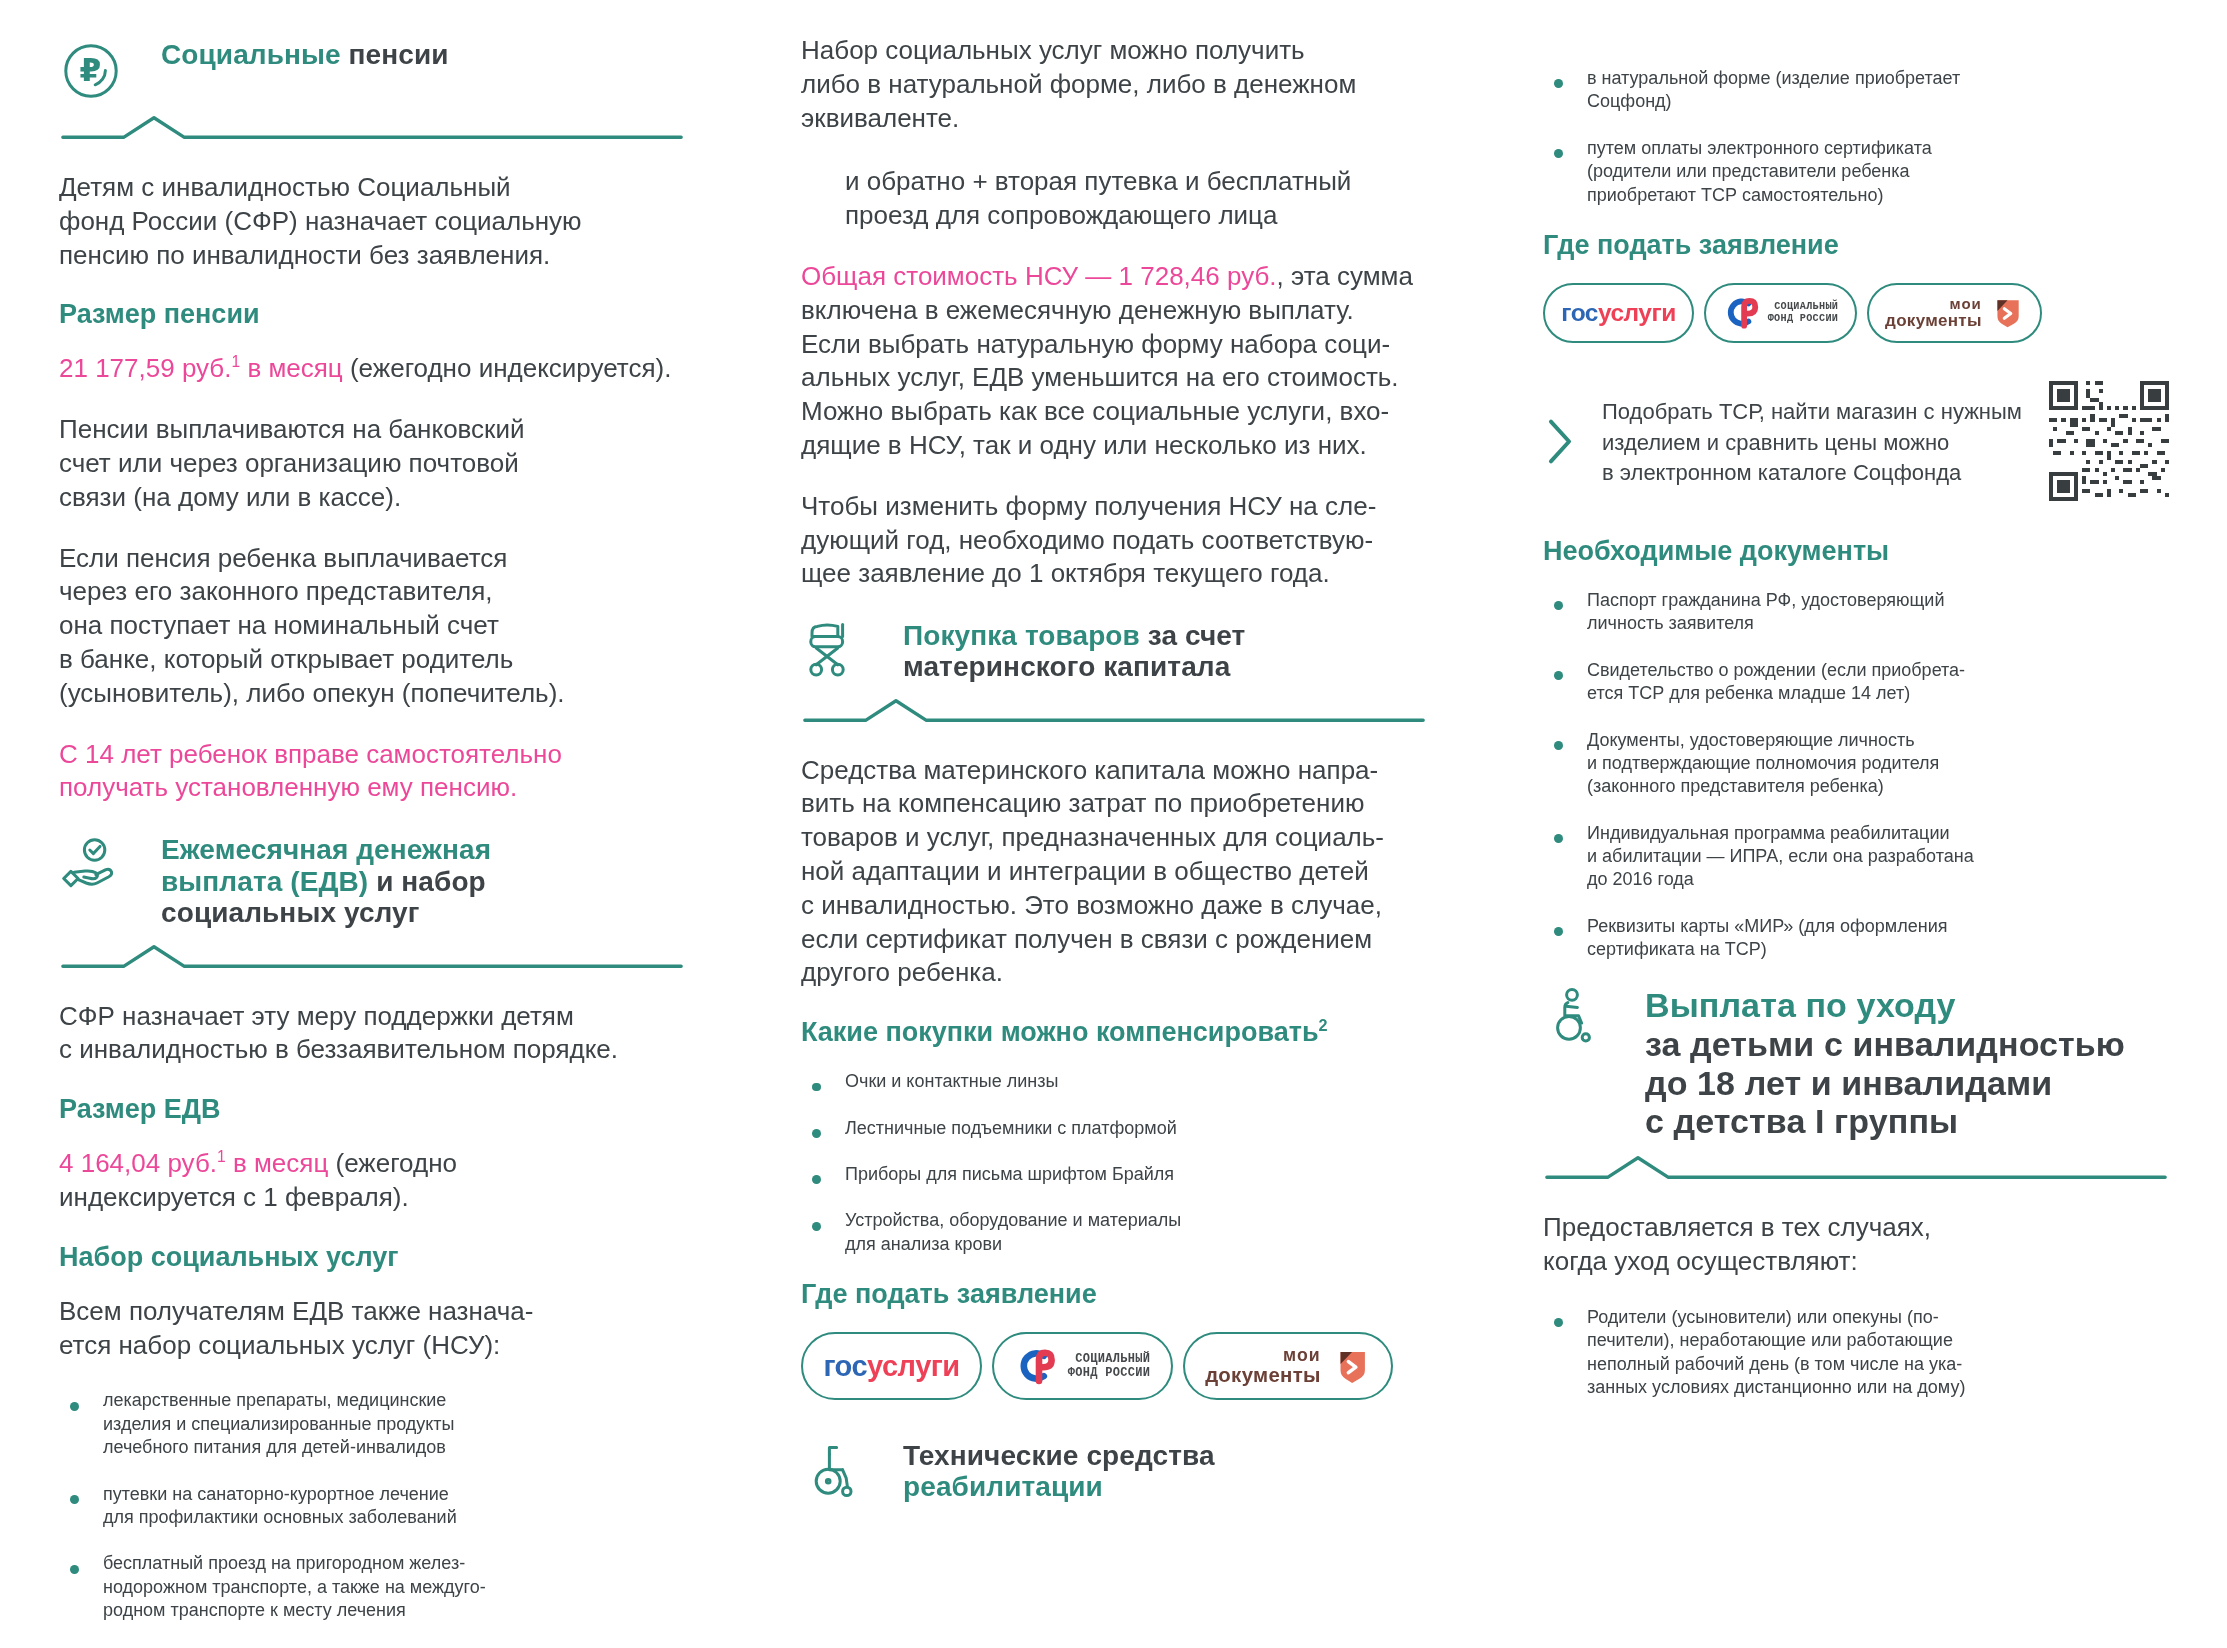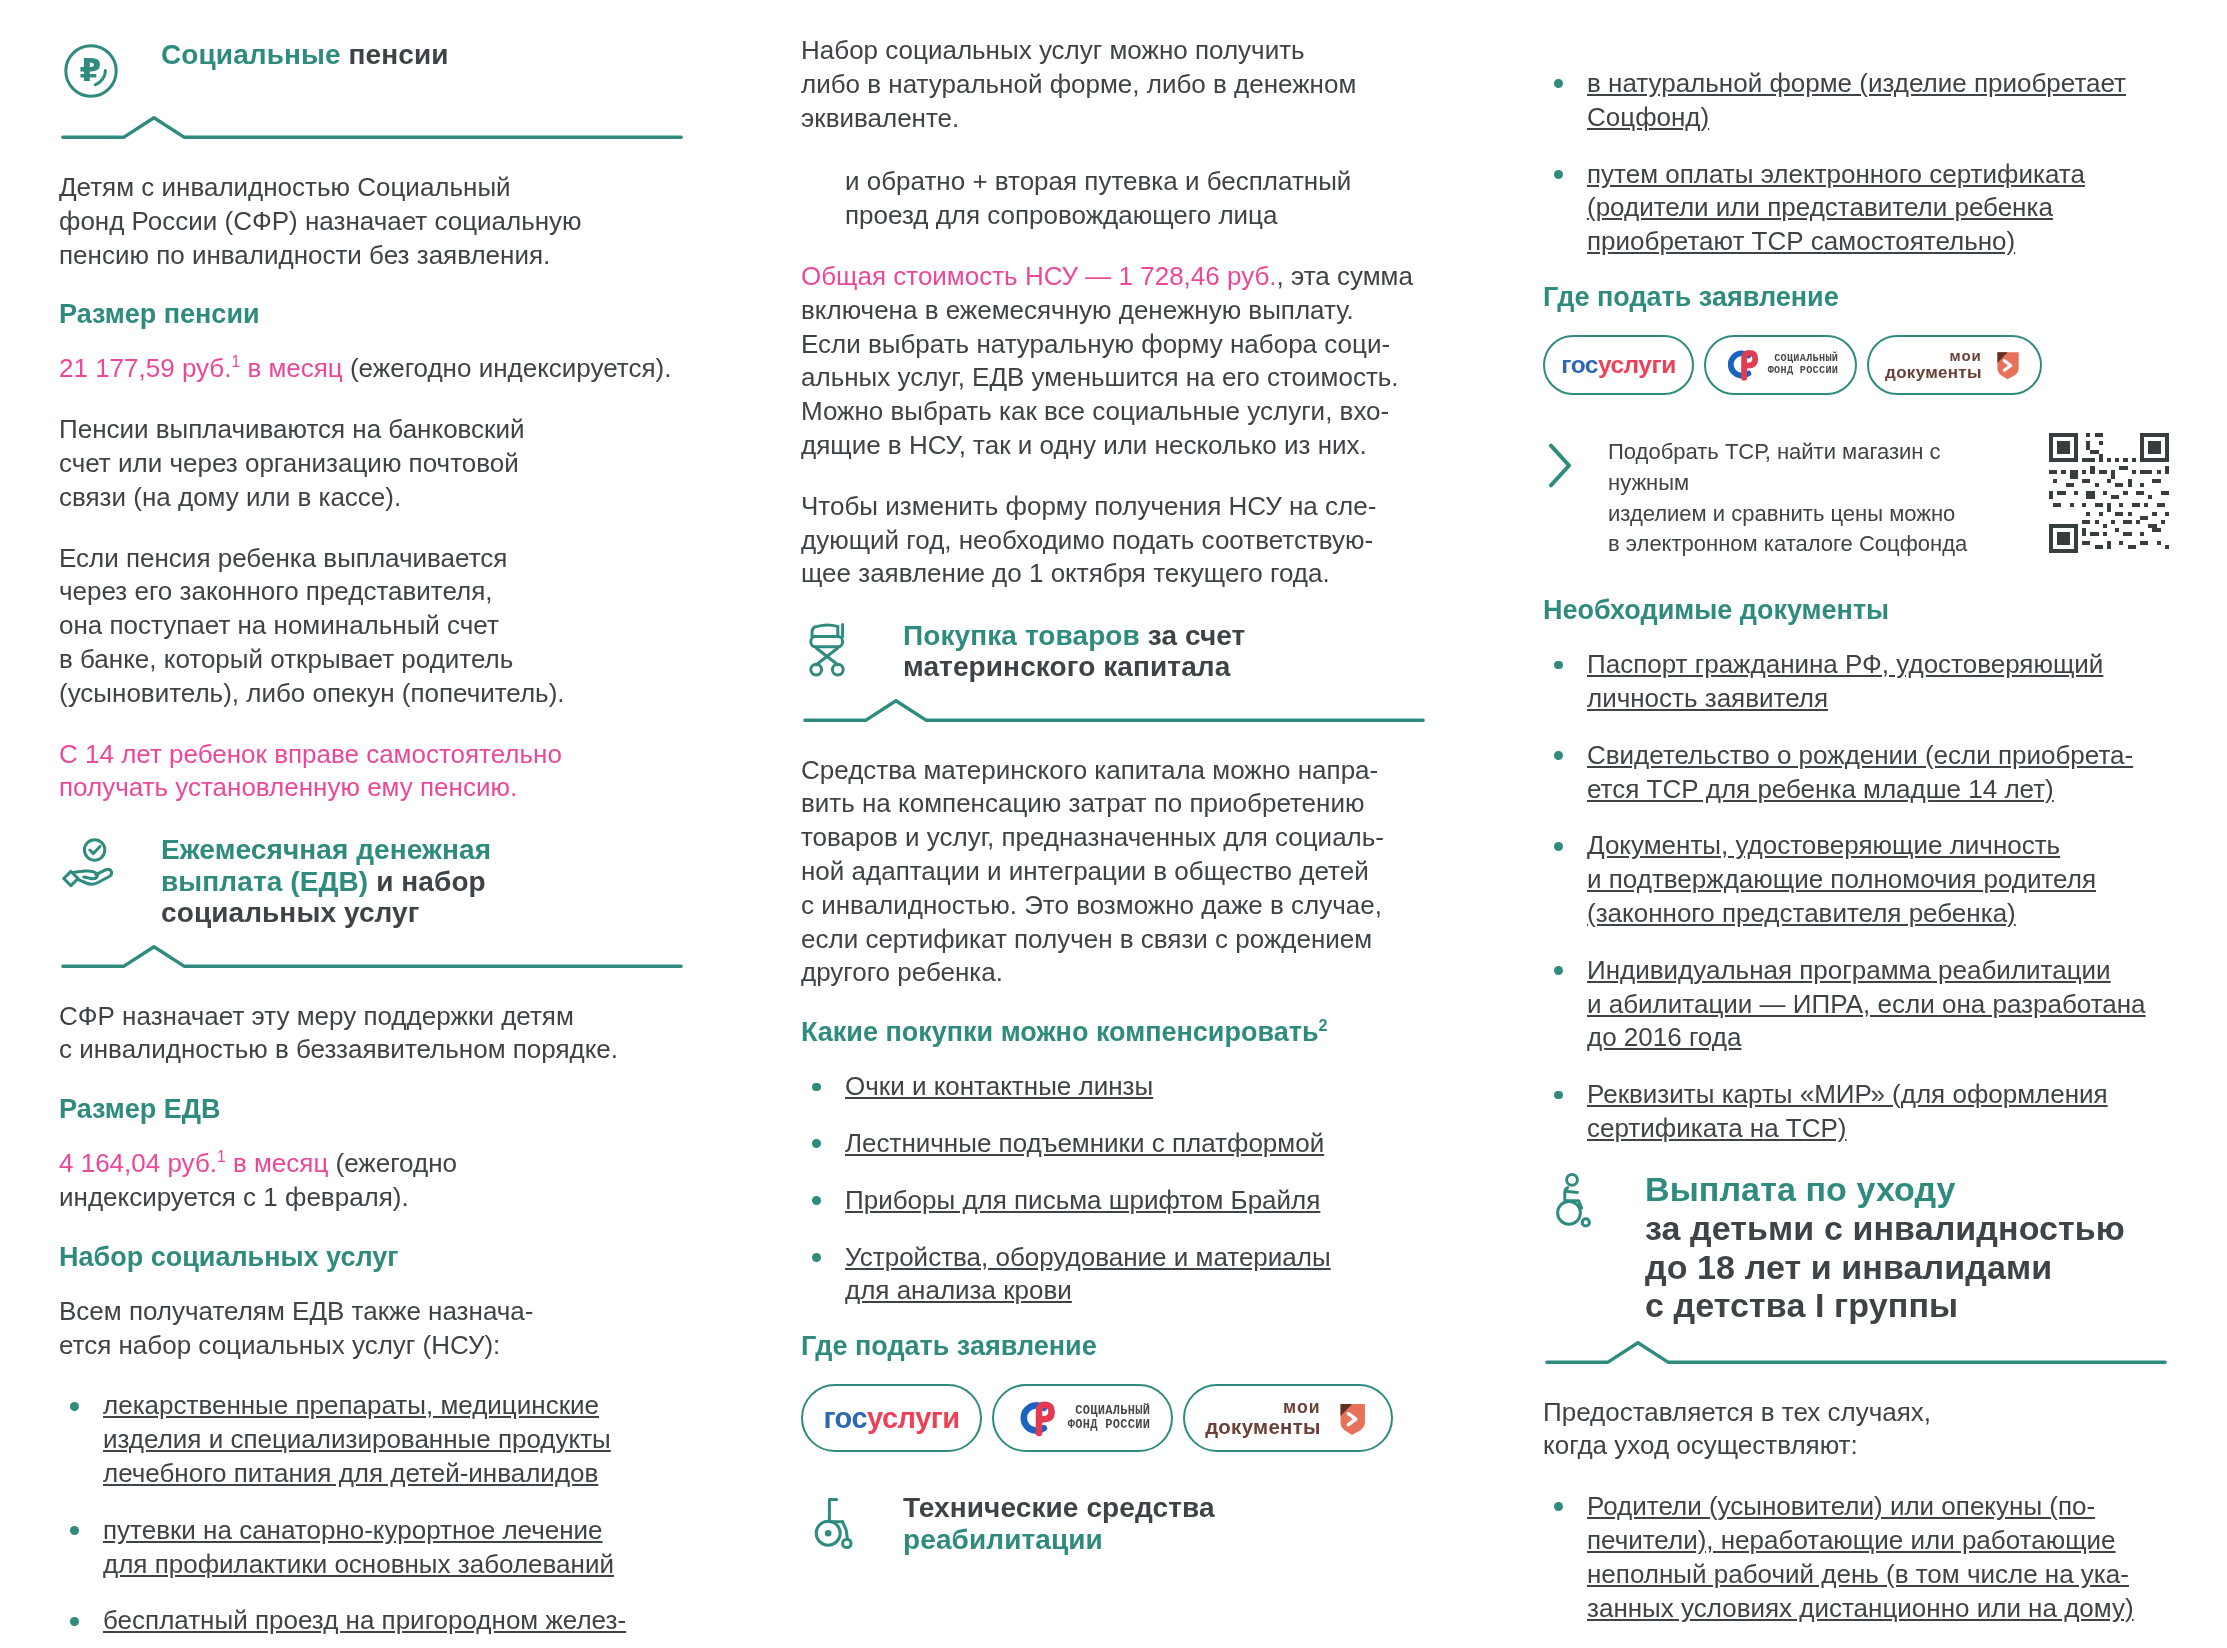--- a/index.html
+++ b/index.html
@@ -19,22 +19,22 @@
   .zigzag{display:block;width:626px;height:27px;margin:12.3px 0 31px 0;}
   .zz{stroke:#2E8B7D;stroke-width:5;fill:none;stroke-linejoin:round;stroke-linecap:round;}
 
   
   .para{font-size:26px;line-height:1.3;margin:0 0 27px 0;white-space:pre-line;}
   .teal{color:#ec4899;}
   .subhead{font-size:27px;font-weight:700;color:#2E8B7D;margin:2.7px 0 22px 0;}
   sup.s{font-size:.6em;vertical-align:super;line-height:0;}
 
   .bullets{list-style:none;margin:0 0 4.1px 0;padding:0;}
-  .bullets li{position:relative;padding-left:44px;font-size:26px;line-height:1.3;
-              margin:0 0 23px 0;white-space:pre-line;text-decoration:underline;}
+  .bullets li{position:relative;padding-left:44px;font-size:18px;line-height:1.3;
+              margin:0 0 23px 0;white-space:pre-line;}
   .bullets li::before{content:"";position:absolute;left:11px;top:12.3px;width:8.9px;height:8.9px;
               border-radius:50%;background:#2E8B7D;}
 
   .cont-para{padding-left:44px;margin-top:30px;}
   .first-gap{margin-top:33px;}
 
   
   .btn-row{display:flex;gap:10.2px;margin:5.4px 0 38px 0;text-align:right;}
   .pill{display:flex;align-items:center;justify-content:center;gap:11px;height:68px;
         padding:0 20.4px;border:2.4px solid #2E8B7D;border-radius:41px;background:#fff;
@@ -52,21 +52,21 @@
   .docs-mark{width:39px;height:39px;}
   .btn-row.sm .pill{height:60px;padding:0 16.3px;border-radius:34px;gap:8.2px;}
   .btn-row.sm .gos{font-size:24.5px;}
   .btn-row.sm .sfr-label{font-size:10.2px;}
   .btn-row.sm .sfr-mark{width:37px;height:37px;}
   .btn-row.sm .docs-top{font-size:15px;}
   .btn-row.sm .docs-bottom{font-size:17px;}
   .btn-row.sm .docs-mark{width:34px;height:34px;}
 
   
-  .callout{display:flex;gap:30px;margin:2.7px 0 35px 0;}
+  .callout{display:flex;gap:24px;margin:2.7px 0 35px 0;align-items:center;}
   .callout-chevron{flex:0 0 35px;}
   .callout-chevron svg{width:34px;height:59px;margin-top:2.7px;}
   .callout-text{font-size:22px;line-height:1.4;white-space:pre-line;flex:1;padding-top:4.1px;}
   .qr{flex:0 0 120px;}
   .qr svg{width:120px;height:120px;display:block;}
 
   .ic{stroke:#2E8B7D;stroke-width:5;fill:none;stroke-linecap:round;stroke-linejoin:round;}
 </style>
 </head>
 <body>

